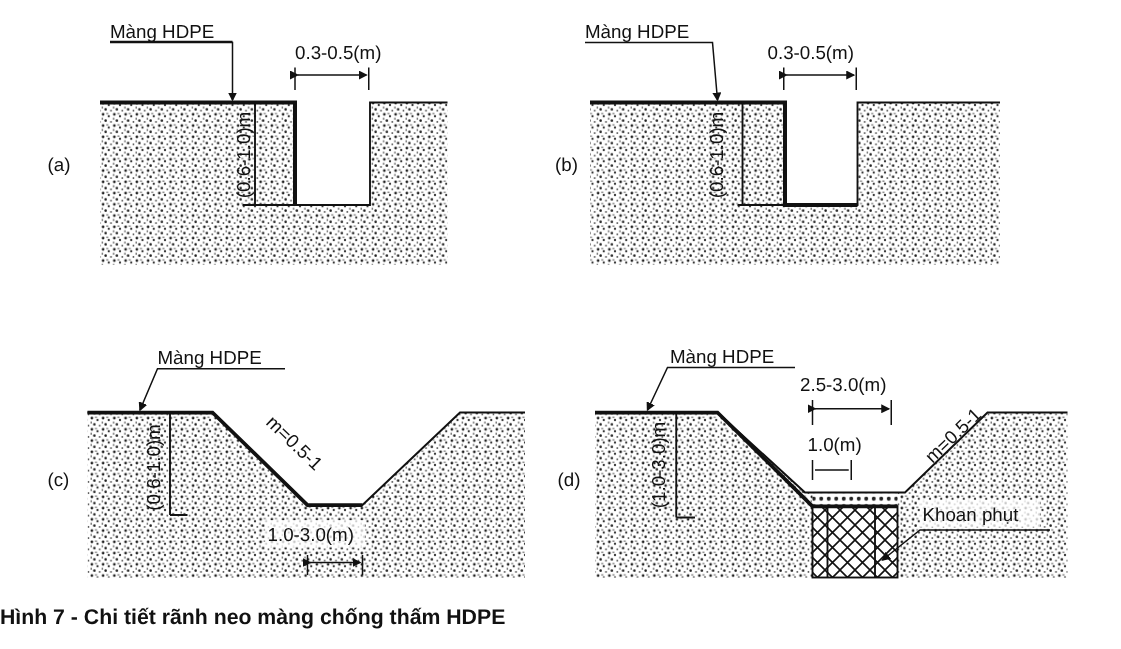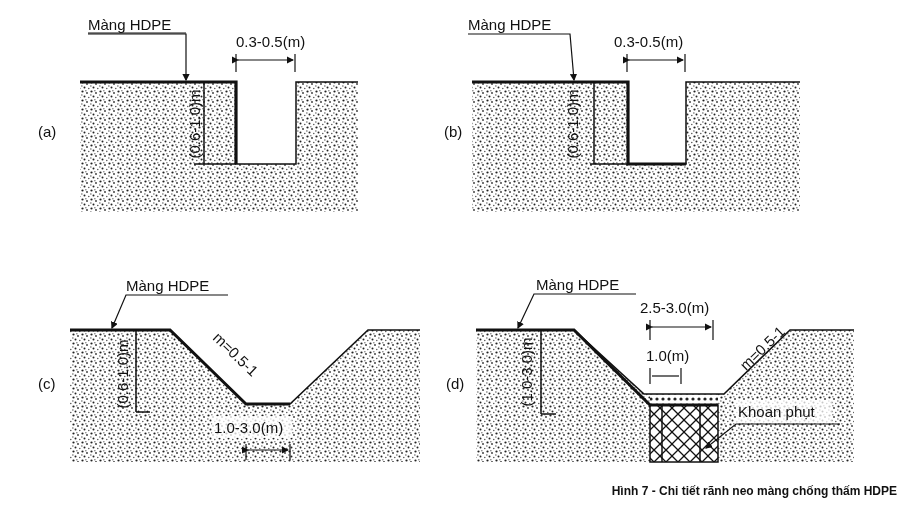--- a/index.html
+++ b/index.html
@@ -1,19 +1,19 @@
 <!DOCTYPE html>
 <html><head>
 <meta charset="utf-8">
 <style>
   html,body{margin:0;padding:0;background:#fff;}
   body{width:897px;height:519px;position:relative;overflow:hidden;font-family:"Liberation Sans",sans-serif;}
   svg{position:absolute;left:0;top:0;}
   .lbl{font-family:"Liberation Sans",sans-serif;font-size:15px;fill:#111;}
-  .cap{position:absolute;left:0;width:897px;top:484px;text-align:right;font-family:"Liberation Sans",sans-serif;font-weight:bold;font-size:12px;color:#111;}
+  .cap{position:absolute;left:0;width:897px;top:484px;text-align:left;font-family:"Liberation Sans",sans-serif;font-weight:bold;font-size:17px;color:#111;}
 </style>
 </head>
 <body>
 
 <svg width="897" height="519" viewBox="0 0 897 519">
   <defs>
     <pattern id="soil" width="9" height="9" patternUnits="userSpaceOnUse">
       <rect width="9" height="9" fill="#fff"></rect>
       <circle cx="1.5" cy="1.5" r="1.1" fill="#222"></circle>
       <circle cx="6" cy="3" r="0.9" fill="#333"></circle>

